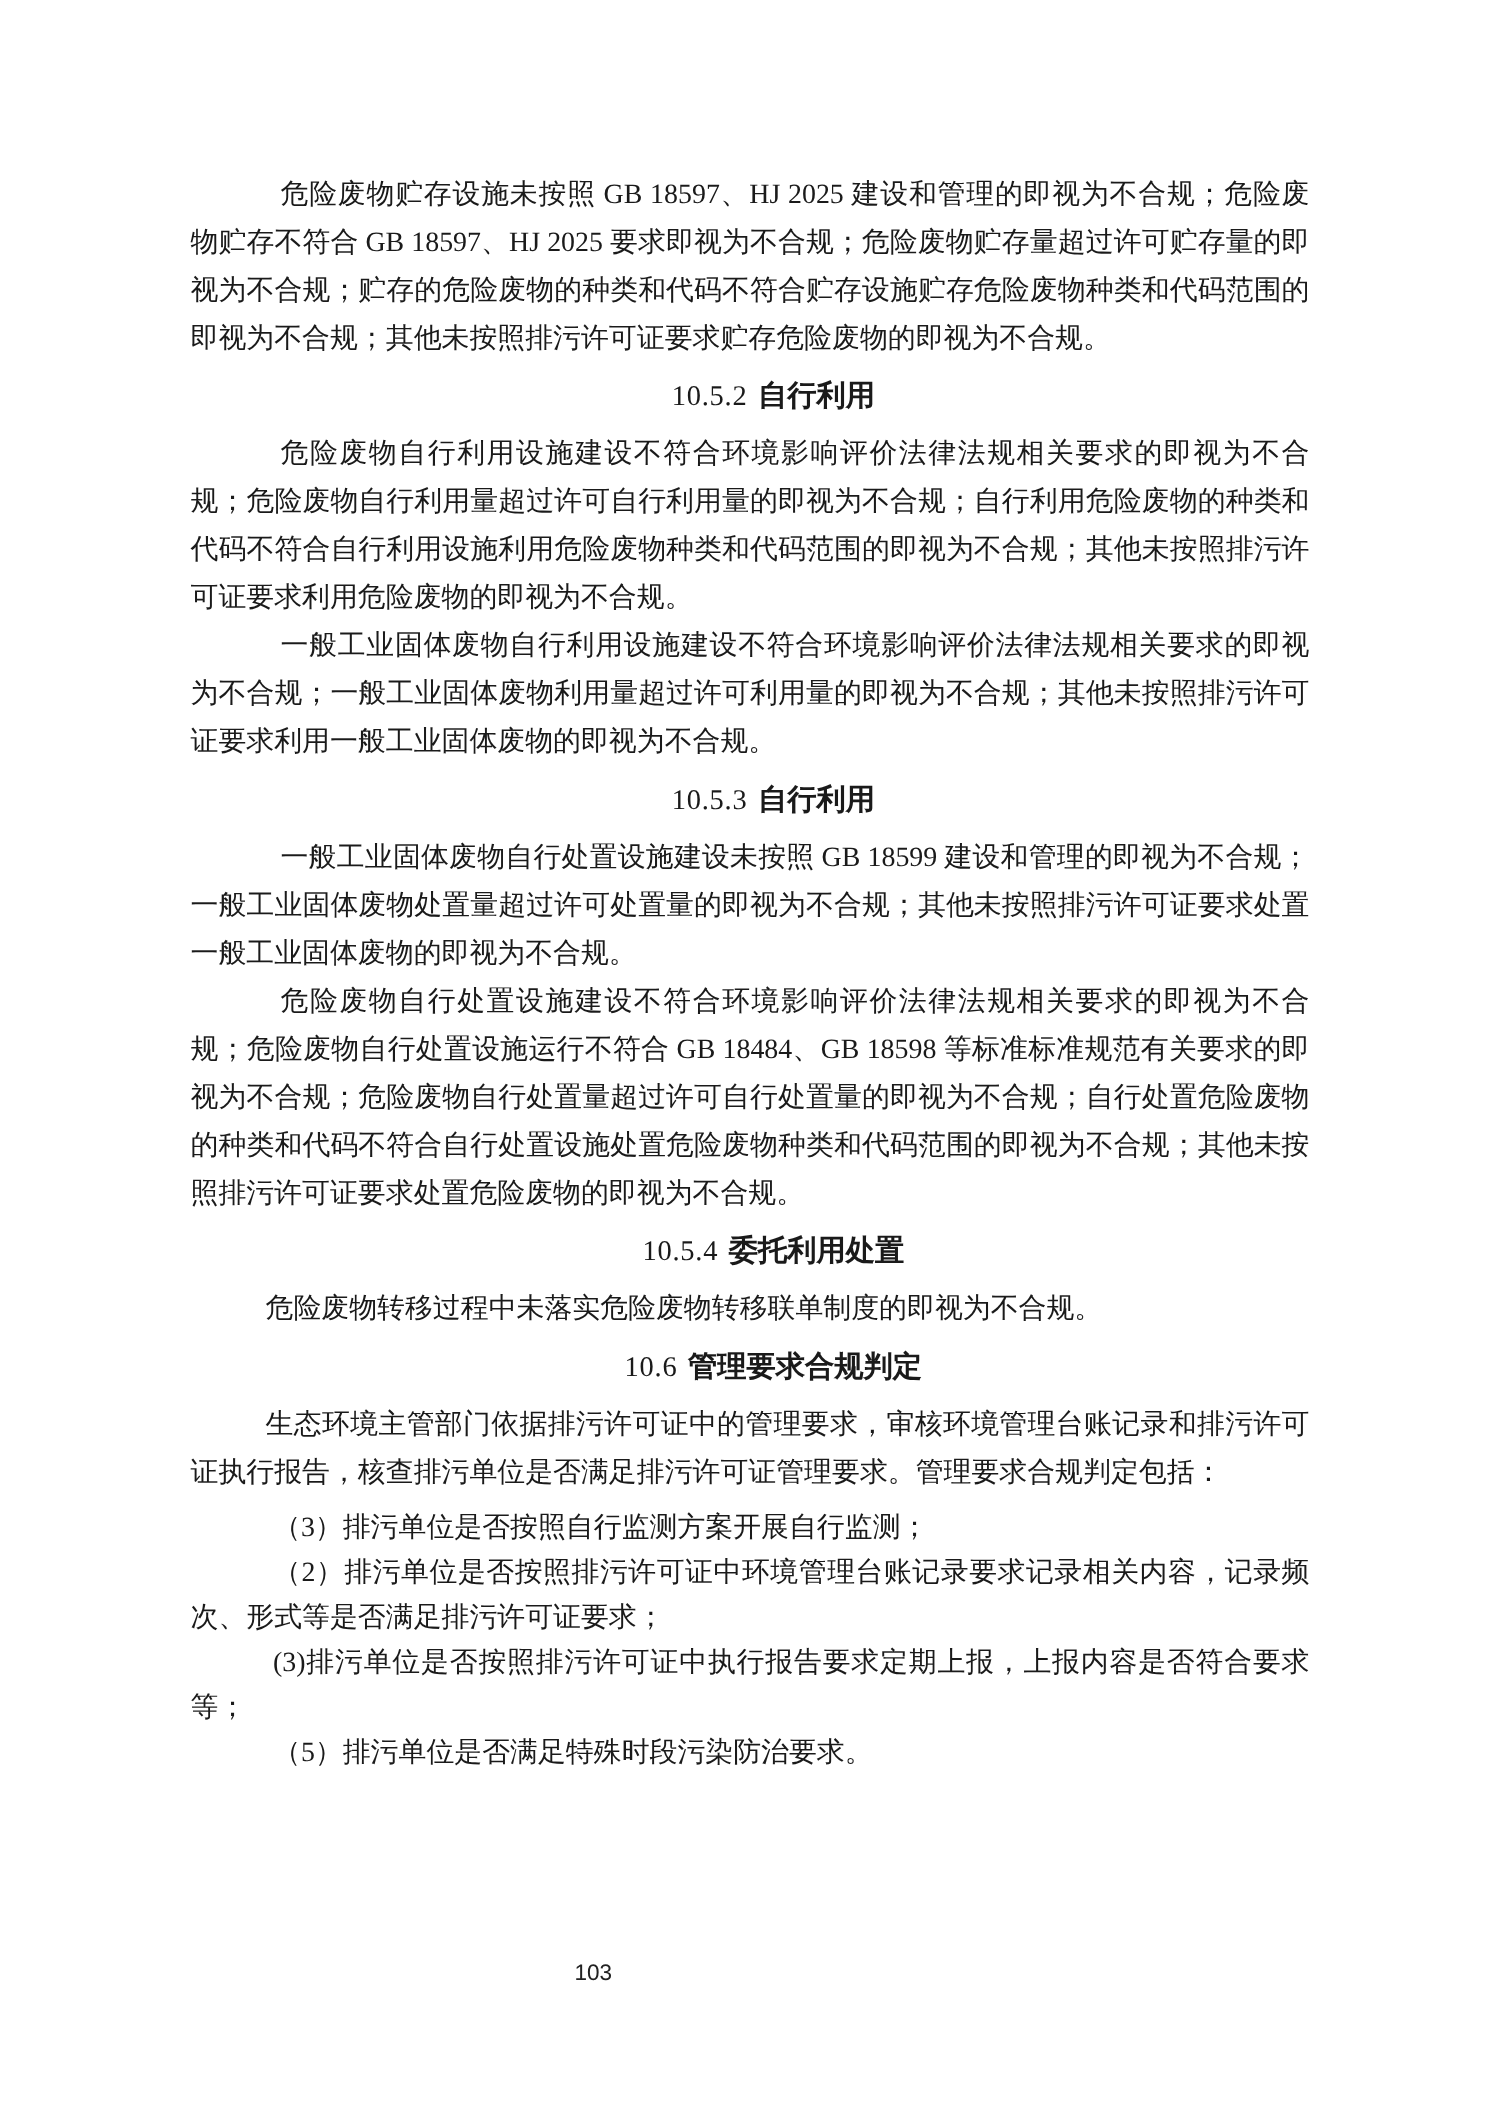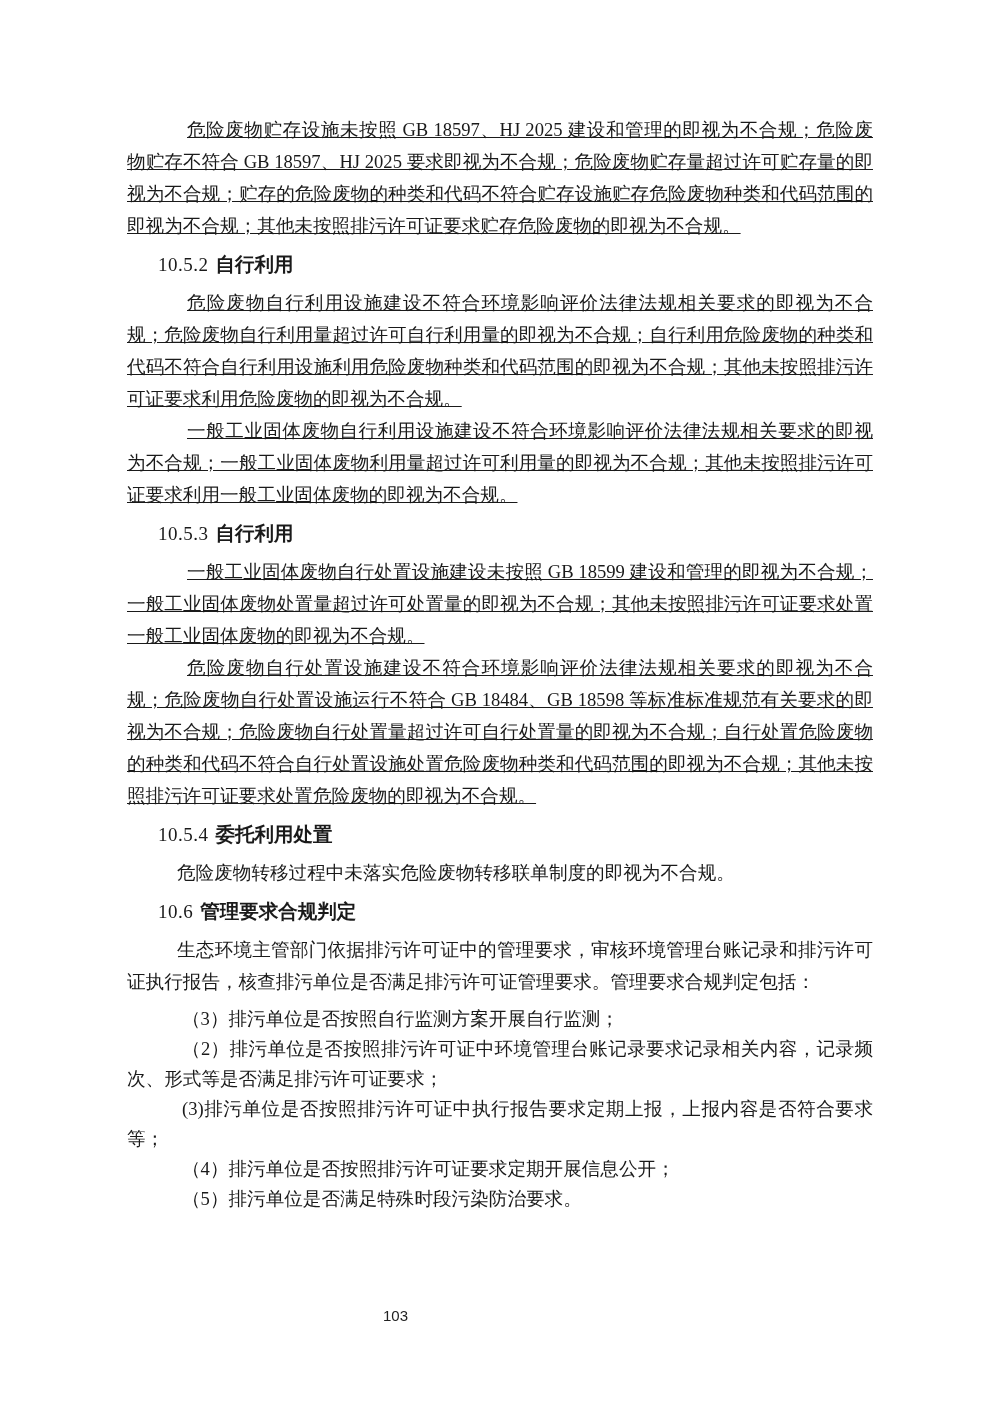--- a/index.html
+++ b/index.html
@@ -21,32 +21,31 @@
     left: 127px;
     top: 114px;
     width: 746px;
     font-size: 18.6px;
     line-height: 32px;
     text-align: justify;
   }
   p.para {
     margin: 0;
     text-indent: 60px;
-    text-decoration: underline;
   }
   p.para-sm {
     margin: 0;
     text-indent: 50px;
   }
   h3.sec {
     margin: 6px 0 6px 31px;
     font-weight: normal;
     font-size: 19px;
     line-height: 32px;
-    text-align: left;
+    text-align: center;
     white-space: nowrap;
   }
   h3.sec .sec-num {
     font-family: "Liberation Serif", "DejaVu Serif", serif;
     letter-spacing: 0.5px;
     margin-right: 7px;
   }
   h3.sec .sec-title {
     font-family: "Liberation Sans", "DejaVu Sans", sans-serif;
     font-weight: bold;
@@ -105,20 +104,19 @@
     <h3 class="sec">
       <span class="sec-num">10.6</span><span class="sec-title">管理要求合规判定</span>
     </h3>
 
     <p class="para-sm">生态环境主管部门依据排污许可证中的管理要求，审核环境管理台账记录和排污许可证执行报告，核查排污单位是否满足排污许可证管理要求。管理要求合规判定包括：</p>
 
     <div class="items">
       <p class="item">（3）排污单位是否按照自行监测方案开展自行监测；</p>
       <p class="item">（2）排污单位是否按照排污许可证中环境管理台账记录要求记录相关内容，记录频次、形式等是否满足排污许可证要求；</p>
       <p class="item">(3)排污单位是否按照排污许可证中执行报告要求定期上报，上报内容是否符合要求等；</p>
-      <p class="item">（4）排污单位是否按照排污许可证要求定期开展信息公开；</p>
       <p class="item">（5）排污单位是否满足特殊时段污染防治要求。</p>
     </div>
 
   </div>
 
   <div class="page-num">103</div>
 </div>
 
 </body></html>

